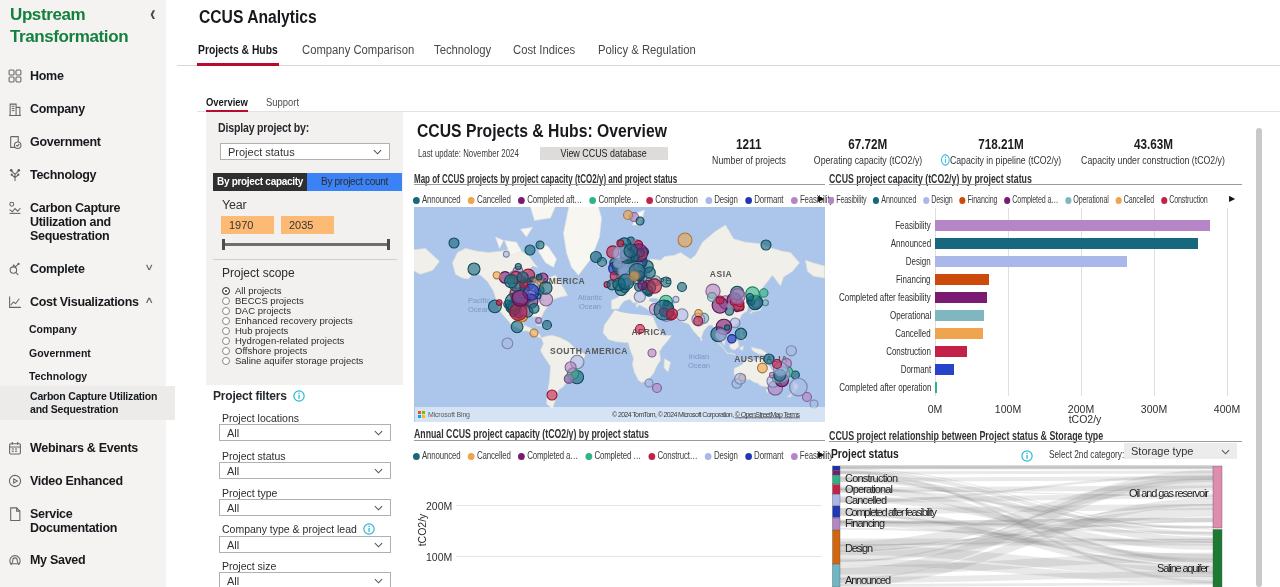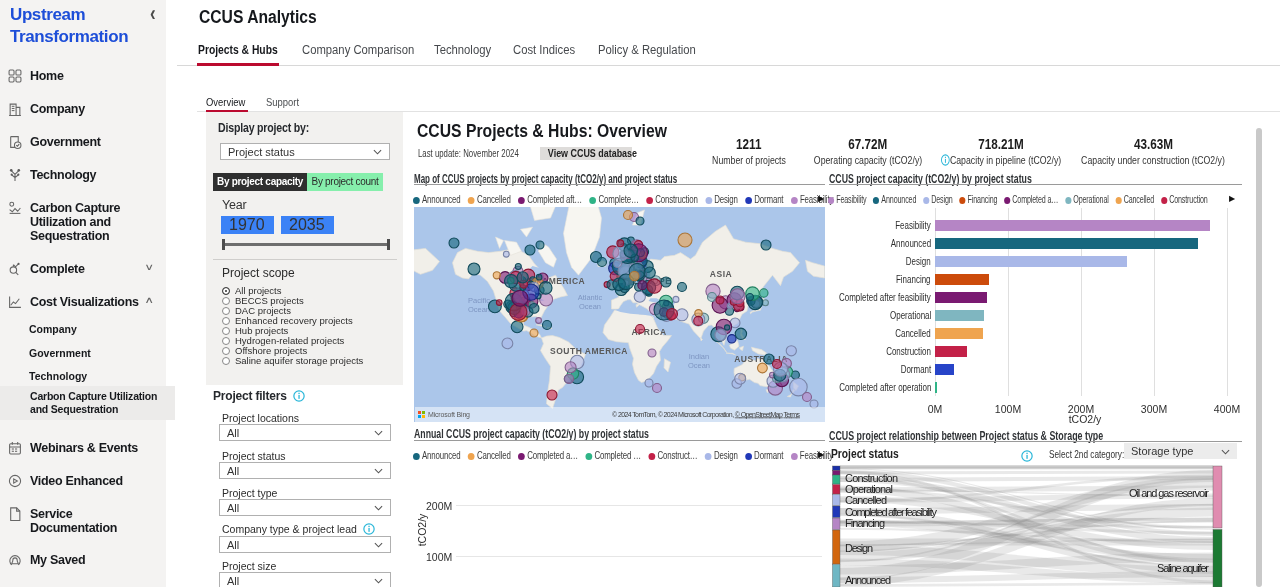--- a/index.html
+++ b/index.html
@@ -1,57 +1,57 @@
 <!DOCTYPE html>
 <html><head><meta charset="utf-8"><style>
 *{margin:0;padding:0;box-sizing:border-box}
 body{width:1280px;height:587px;overflow:hidden;background:#fff;font-family:"Liberation Sans",sans-serif;color:#1b1f24;position:relative}
 .abs{position:absolute}
 .cx{display:inline-block;transform:scaleX(0.78);transform-origin:0 50%;white-space:nowrap}
 .cxr{display:inline-block;transform:scaleX(0.76);transform-origin:100% 50%;white-space:nowrap}
 .cxc{display:inline-block;transform:scaleX(0.76);transform-origin:50% 50%;white-space:nowrap}
 #side{position:absolute;left:0;top:0;width:166px;height:587px;background:#f4f3f2}
-#sidetitle{position:absolute;left:10px;top:4px;font-size:17px;font-weight:bold;line-height:21.5px;color:#1d4ed8;letter-spacing:-0.4px}
+#sidetitle{position:absolute;left:10px;top:4px;font-size:17px;font-weight:bold;line-height:21.5px;color:#15803d;letter-spacing:-0.4px}
 #collapse{position:absolute;left:150px;top:4px;font-size:17px;color:#4a4a4a;transform:scaleY(1.35);font-weight:bold}
 .nav{position:absolute;left:0;width:166px}
 .nav .nicon{position:absolute;left:8px;top:0px;width:14px;height:14px}
 .nav .nlab{position:absolute;left:30px;top:0;font-size:12.5px;font-weight:bold;color:#17191d;line-height:14px;width:132px;letter-spacing:-0.3px}
 .nav .chev{position:absolute;left:146px;top:0px;font-size:9px;color:#666;transform:scaleX(1.5)}
 .nav.sub .nlab{left:29px;font-size:10.5px;letter-spacing:0}
 .nav.active{width:175px;height:33px;background:#ecebea;top:386px;height:34px}
 .nav.active .nlab{top:4px;font-size:10.5px;line-height:12.5px;letter-spacing:-0.2px}
 .red{color:#c41235}
 #h1{position:absolute;left:199px;top:7px;font-size:18px;font-weight:bold;color:#16191d}
 .tab{position:absolute;top:43px;font-size:12px;color:#46494d}
 .tab.on{font-weight:bold;color:#17191d}
 #tabline{position:absolute;left:177px;top:65px;width:1103px;height:1px;background:#d8d8d8}
 #redline{position:absolute;left:197px;top:63px;width:82px;height:3px;background:#bb0a2f}
 #ovline{position:absolute;left:197px;top:111px;width:1083px;height:1px;background:#e2e2e2}
 #ovred{position:absolute;left:206px;top:110px;width:42px;height:2px;background:#bb0a2f}
 .tab2{position:absolute;top:96px;font-size:11.5px;color:#4a4d50}
-.tab2.on{font-weight:normal;color:#17191d}
+.tab2.on{font-weight:bold;color:#17191d}
 #fpanel{position:absolute;left:206px;top:112px;width:197px;height:273px;background:#f2f1ef}
 .flab{position:absolute;font-size:12px;font-weight:bold;color:#26292d;letter-spacing:-0.2px}
 .dd{border:1px solid #b0b0b0;font-size:11px;color:#333;display:flex;align-items:center;padding-left:7px}
 .dd .ddc{position:absolute;right:7px;top:50%;margin-top:-2.5px;width:9px;height:6px}
 #btncap{position:absolute;left:213px;top:173px;width:94px;height:18px;background:#2f2f2f;color:#fff;font-size:10px;font-weight:bold;text-align:center;line-height:18px;letter-spacing:-0.3px;white-space:nowrap;overflow:hidden}
-#btncnt{position:absolute;left:307px;top:173px;width:76px;height:18px;background:#86efac;color:#2c2c2c;font-size:10px;text-align:center;line-height:18px;letter-spacing:-0.3px;white-space:nowrap;overflow:hidden}
-.yin{position:absolute;top:216px;width:53px;height:18px;background:#3b82f6;font-size:16px;color:#333;line-height:18px;padding-left:8px}
+#btncnt{position:absolute;left:307px;top:173px;width:95px;height:18px;background:#3b82f6;color:#2c2c2c;font-size:10px;text-align:center;line-height:18px;letter-spacing:-0.3px;white-space:nowrap;overflow:hidden}
+.yin{position:absolute;top:216px;width:53px;height:18px;background:#fdba74;font-size:11px;color:#333;line-height:18px;padding-left:8px}
 #slider{position:absolute;left:222px;top:243px;width:168px;height:3px;background:#6e6e6e}
 .shandle{position:absolute;top:-4px;width:3px;height:11px;background:#4d4d4d}
 .radio .rb{display:inline-block;width:8px;height:8px;border:1px solid #888;border-radius:50%;background:#fff;vertical-align:-1px}
 .radio .rb.checked{border-color:#444;box-shadow:inset 0 0 0 2px #fff;background:#333}
 .radio .rt{font-size:9.5px;color:#2c2c2c;margin-left:5px}
 .radio{white-space:nowrap}
 .sdiv{position:absolute;left:213px;width:184px;height:1px;background:#cfcecc}
 .info{width:12px;height:12px;vertical-align:-2px}
 .fl2{position:absolute;font-size:10.5px;color:#2c2c2c}
 #dtitle{position:absolute;left:417px;top:120px;font-size:18.5px;font-weight:bold;color:#17191d}
 #lastup{position:absolute;left:418px;top:147px;font-size:11px;color:#3a3a3a}
-#viewdb{position:absolute;left:540px;top:147px;width:92px;height:13px;background:#dedcda;font-size:10.5px;font-weight:bold;color:#222;text-align:center;line-height:13px;white-space:nowrap}
+#viewdb{position:absolute;left:540px;top:147px;width:128px;height:13px;background:#dedcda;font-size:10.5px;font-weight:normal;color:#222;text-align:center;line-height:13px;white-space:nowrap}
 .kpi{position:absolute;text-align:center;transform:translateX(-50%)}
 .kv{font-size:15px;font-weight:bold;color:#1c1c1c}
 .kv .cxc{transform:scaleX(0.78)}
 .kl{font-size:11.5px;color:#333;margin-top:2px;white-space:nowrap}
 .ptitle{position:absolute;font-size:12.5px;font-weight:bold;color:#303336;white-space:nowrap}
 .punder{position:absolute;height:1px;background:#9a9a9a}
 .legend{white-space:nowrap;font-size:10.5px;color:#3c3c3c;letter-spacing:-0.2px;transform:scaleX(0.75);transform-origin:0 50%}
 .legend .li{margin-right:10px}
 .legend .dot{display:inline-block;width:9px;height:7px;border-radius:50%;margin-right:3px;vertical-align:-0.5px}
 .pag{position:absolute;top:1px;font-size:8px;color:#111}

